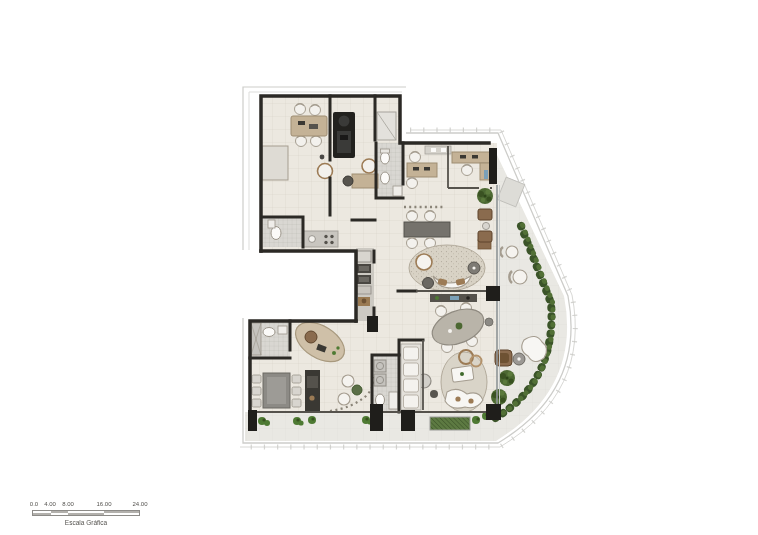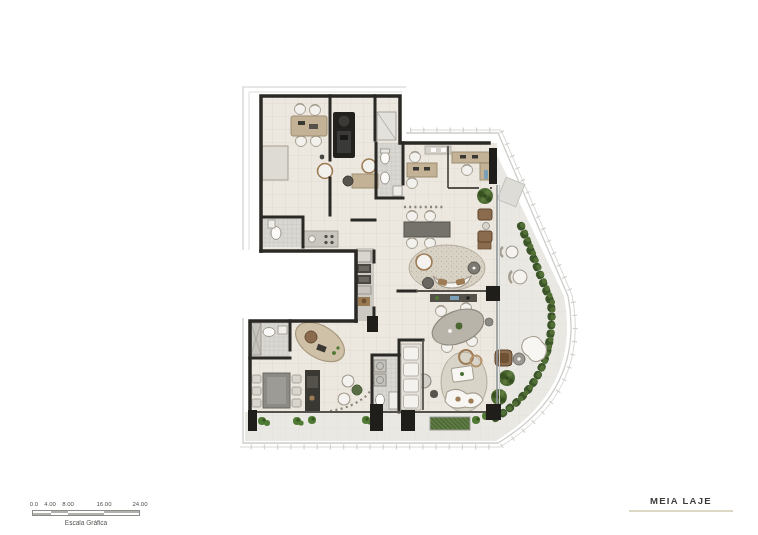--- a/index.html
+++ b/index.html
@@ -374,18 +374,14 @@
     </div>
     <div class="sb-bar">
       <div class="sb-seg a" style="width:18px"></div>
       <div class="sb-seg b" style="width:18px"></div>
       <div class="sb-seg a" style="width:36px"></div>
       <div class="sb-seg b" style="width:36px"></div>
     </div>
     <div class="sb-caption">Escala Gráfica</div>
   </div>
 
-  <div class="titleblock">
-    <div class="title-text">MEIA LAJE</div>
-    <div class="title-rule"></div>
-  </div>
 
 </div>
 
 </body></html>

